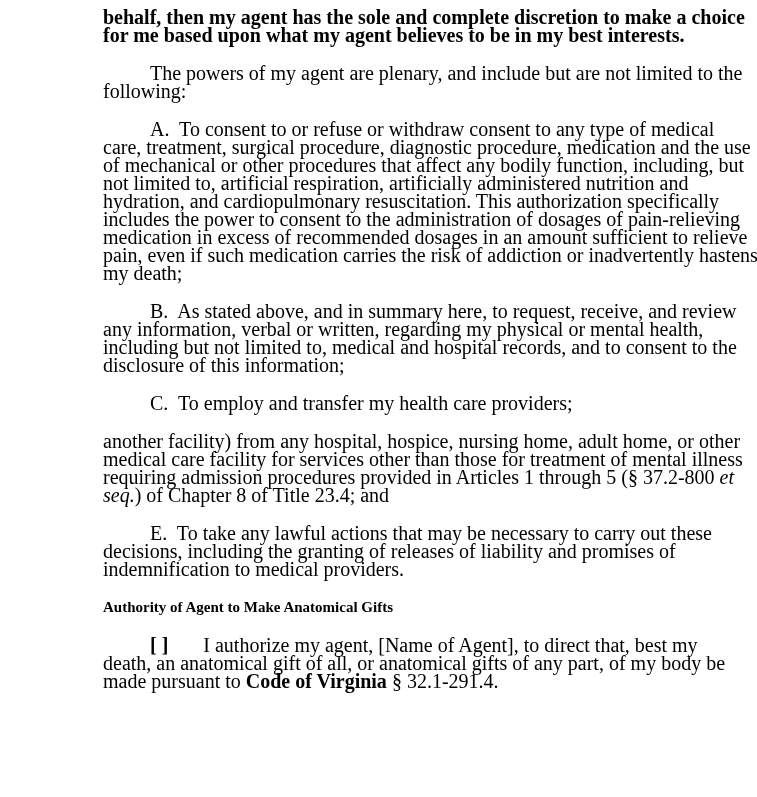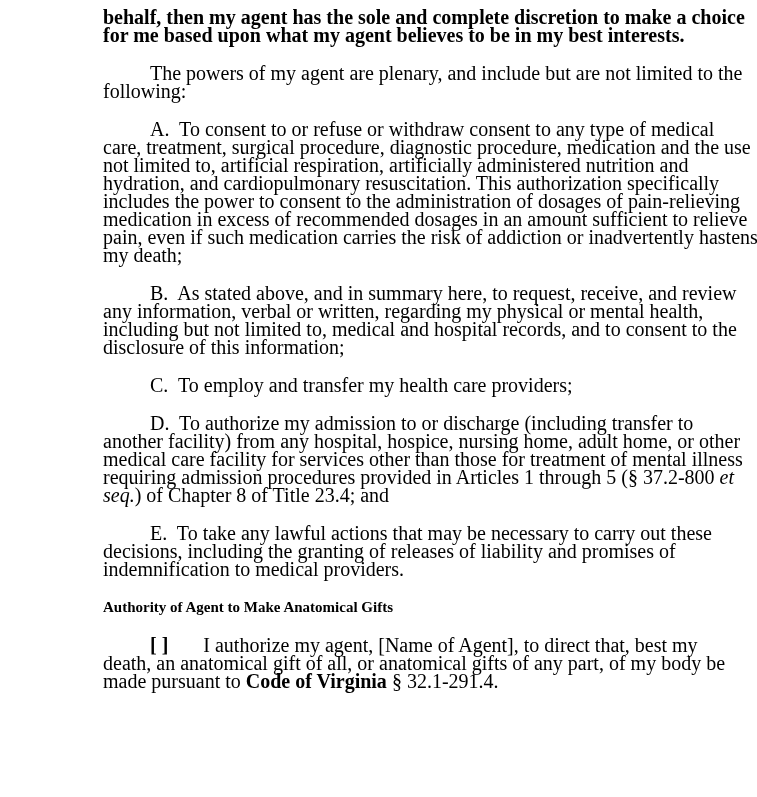--- a/index.html
+++ b/index.html
@@ -57,38 +57,38 @@
         <div class="line bold">behalf, then my agent has the sole and complete discretion to make a choice</div>
         <div class="line bold">for me based upon what my agent believes to be in my best interests.</div>
       </div>
       <div class="block">
         <div class="line first-indent">The powers of my agent are plenary, and include but are not limited to the</div>
         <div class="line">following:</div>
       </div>
       <div class="block">
         <div class="line first-indent">A.  To consent to or refuse or withdraw consent to any type of medical</div>
         <div class="line">care, treatment, surgical procedure, diagnostic procedure, medication and the use</div>
+        <div class="line">of mechanical or other procedures that affect any bodily function, including, but</div>
         <div class="line">not limited to, artificial respiration, artificially administered nutrition and</div>
         <div class="line">hydration, and cardiopulmonary resuscitation. This authorization specifically</div>
         <div class="line">includes the power to consent to the administration of dosages of pain-relieving</div>
         <div class="line">medication in excess of recommended dosages in an amount sufficient to relieve</div>
         <div class="line">pain, even if such medication carries the risk of addiction or inadvertently hastens</div>
         <div class="line">my death;</div>
       </div>
       <div class="block">
         <div class="line first-indent">B.  As stated above, and in summary here, to request, receive, and review</div>
         <div class="line">any information, verbal or written, regarding my physical or mental health,</div>
         <div class="line">including but not limited to, medical and hospital records, and to consent to the</div>
         <div class="line">disclosure of this information;</div>
       </div>
       <div class="block">
         <div class="line first-indent">C.  To employ and transfer my health care providers;</div>
       </div>
       <div class="block">
-        <div class="line first-indent">D.  To authorize my admission to or discharge (including transfer to</div>
         <div class="line">another facility) from any hospital, hospice, nursing home, adult home, or other</div>
         <div class="line">medical care facility for services other than those for treatment of mental illness</div>
         <div class="line"><span>requiring admission procedures provided in Articles 1 through 5 (§ 37.2-800 </span><span class="italic">et</span></div>
         <div class="line"><span class="italic">seq.</span><span>) of Chapter 8 of Title 23.4; and</span></div>
       </div>
       <div class="block">
         <div class="line first-indent">E.  To take any lawful actions that may be necessary to carry out these</div>
         <div class="line">decisions, including the granting of releases of liability and promises of</div>
         <div class="line">indemnification to medical providers.</div>
       </div>

